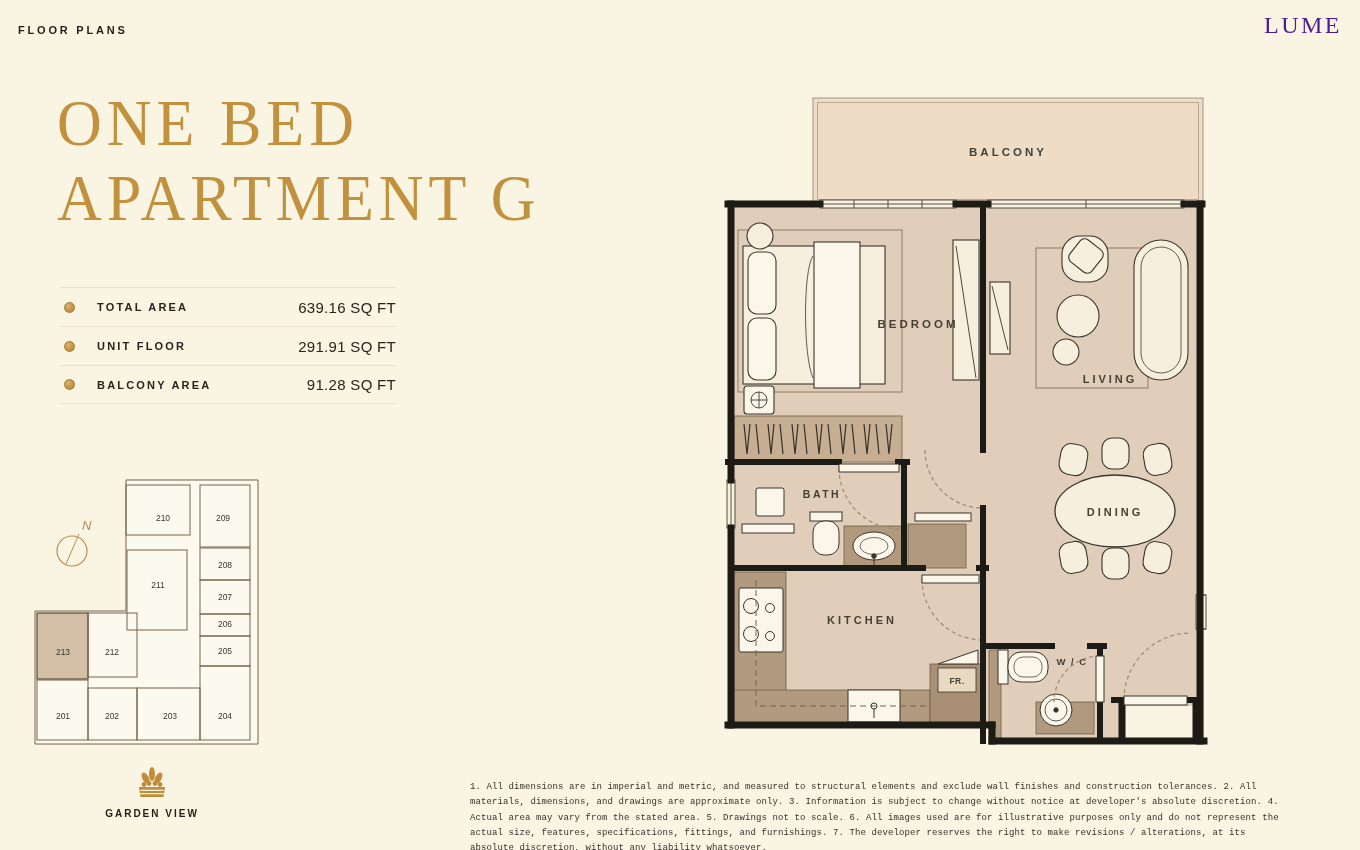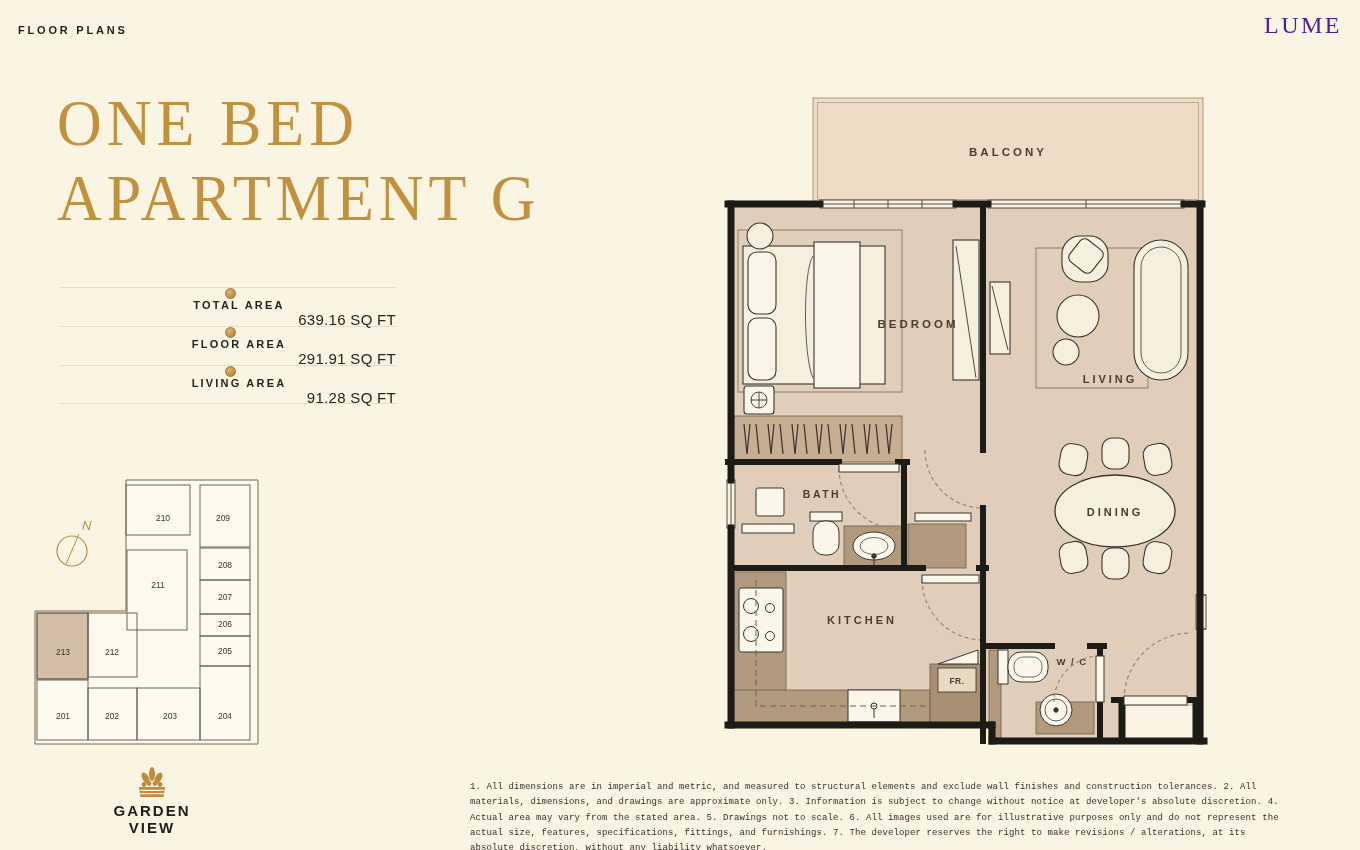--- a/index.html
+++ b/index.html
@@ -7,30 +7,30 @@
   body { background:#FAF4E3; font-family:"Liberation Sans", sans-serif; color:#23211B; position:relative; }
 
   .eyebrow { position:absolute; left:18px; top:24px; font-size:11px; font-weight:800; letter-spacing:2.8px; color:#211F19; }
   .brand { position:absolute; right:18px; top:12px; font-family:"Liberation Serif", serif; font-size:24px; letter-spacing:2.5px; color:#4c1d95; font-weight:400; }
 
   .title { position:absolute; left:57px; top:86px; font-family:"Liberation Serif", serif; font-weight:400;
            font-size:62px; line-height:1.13; letter-spacing:5px; color:#C1913E;
            transform:scaleY(1.06); transform-origin:top left; }
 
   .areas { position:absolute; left:60px; top:287px; width:336px; }
-  .area-row { display:flex; align-items:center; height:39px; border-top:1px solid #E6DFCB;flex-direction:column; }
+  .area-row { display:flex; align-items:center; height:39px; border-top:1px solid #E6DFCB; }
   .area-row:last-child { border-bottom:1px solid #E6DFCB; }
   .dot { width:11px; height:11px; border-radius:50%; margin-left:4px; flex:0 0 auto;
          background:radial-gradient(circle at 35% 30%, #DCB269, #B07E34); border:1px solid #A5792F; }
   .area-label { font-size:11px; font-weight:800; letter-spacing:2.2px; margin-left:22px; color:#26241D; }
   .area-value { margin-left:auto; font-size:15px; letter-spacing:.3px; color:#26241D;text-align:center; }
 
   .keyplan { position:absolute; left:32px; top:470px; width:240px; height:292px; }
   .gardenview { position:absolute; left:88px; top:766px; width:128px; text-align:center; }
-  .gv-label { font-size:15px; font-weight:800; letter-spacing:2px; color:#1F1D17; }
+  .gv-label { margin-top:6px; font-size:10px; font-weight:800; letter-spacing:2px; color:#1F1D17; }
 
   .plan { position:absolute; left:710px; top:90px; width:520px; height:670px; }
 
   .disclaimer { position:absolute; left:470px; top:780px; width:820px; font-size:9px; line-height:1.7; color:#35332B; letter-spacing:.1px;font-family:Liberation Mono, monospace; }
 
   svg text { font-family:"Liberation Sans", sans-serif; }
   .room-lb { font-weight:700; fill:#474032; }
   .kp-num { font-size:8.5px; fill:#3C362C; }
 </style>
 </head>
@@ -45,26 +45,26 @@
 </div>
 
 <div class="areas">
   <div class="area-row">
     <span class="dot"></span>
     <span class="area-label">TOTAL AREA</span>
     <span class="area-value">639.16 SQ FT</span>
   </div>
   <div class="area-row">
     <span class="dot"></span>
-    <span class="area-label">FLOOR AREA</span>
+    <span class="area-label">UNIT FLOOR</span>
     <span class="area-value">291.91 SQ FT</span>
   </div>
   <div class="area-row">
     <span class="dot"></span>
-    <span class="area-label">LIVING AREA</span>
+    <span class="area-label">BALCONY AREA</span>
     <span class="area-value">91.28 SQ FT</span>
   </div>
 </div>
 
 <svg class="keyplan" viewBox="0 0 240 292">
   <g stroke="#B98D52" fill="none" stroke-width="1.2">
     <circle cx="40" cy="81" r="15"></circle>
     <path d="M34 94 L47 64" stroke-width="1"></path>
   </g>
   <text x="50" y="60" font-size="13" font-style="italic" font-family="Liberation Serif, serif" fill="#B98D52">N</text>

